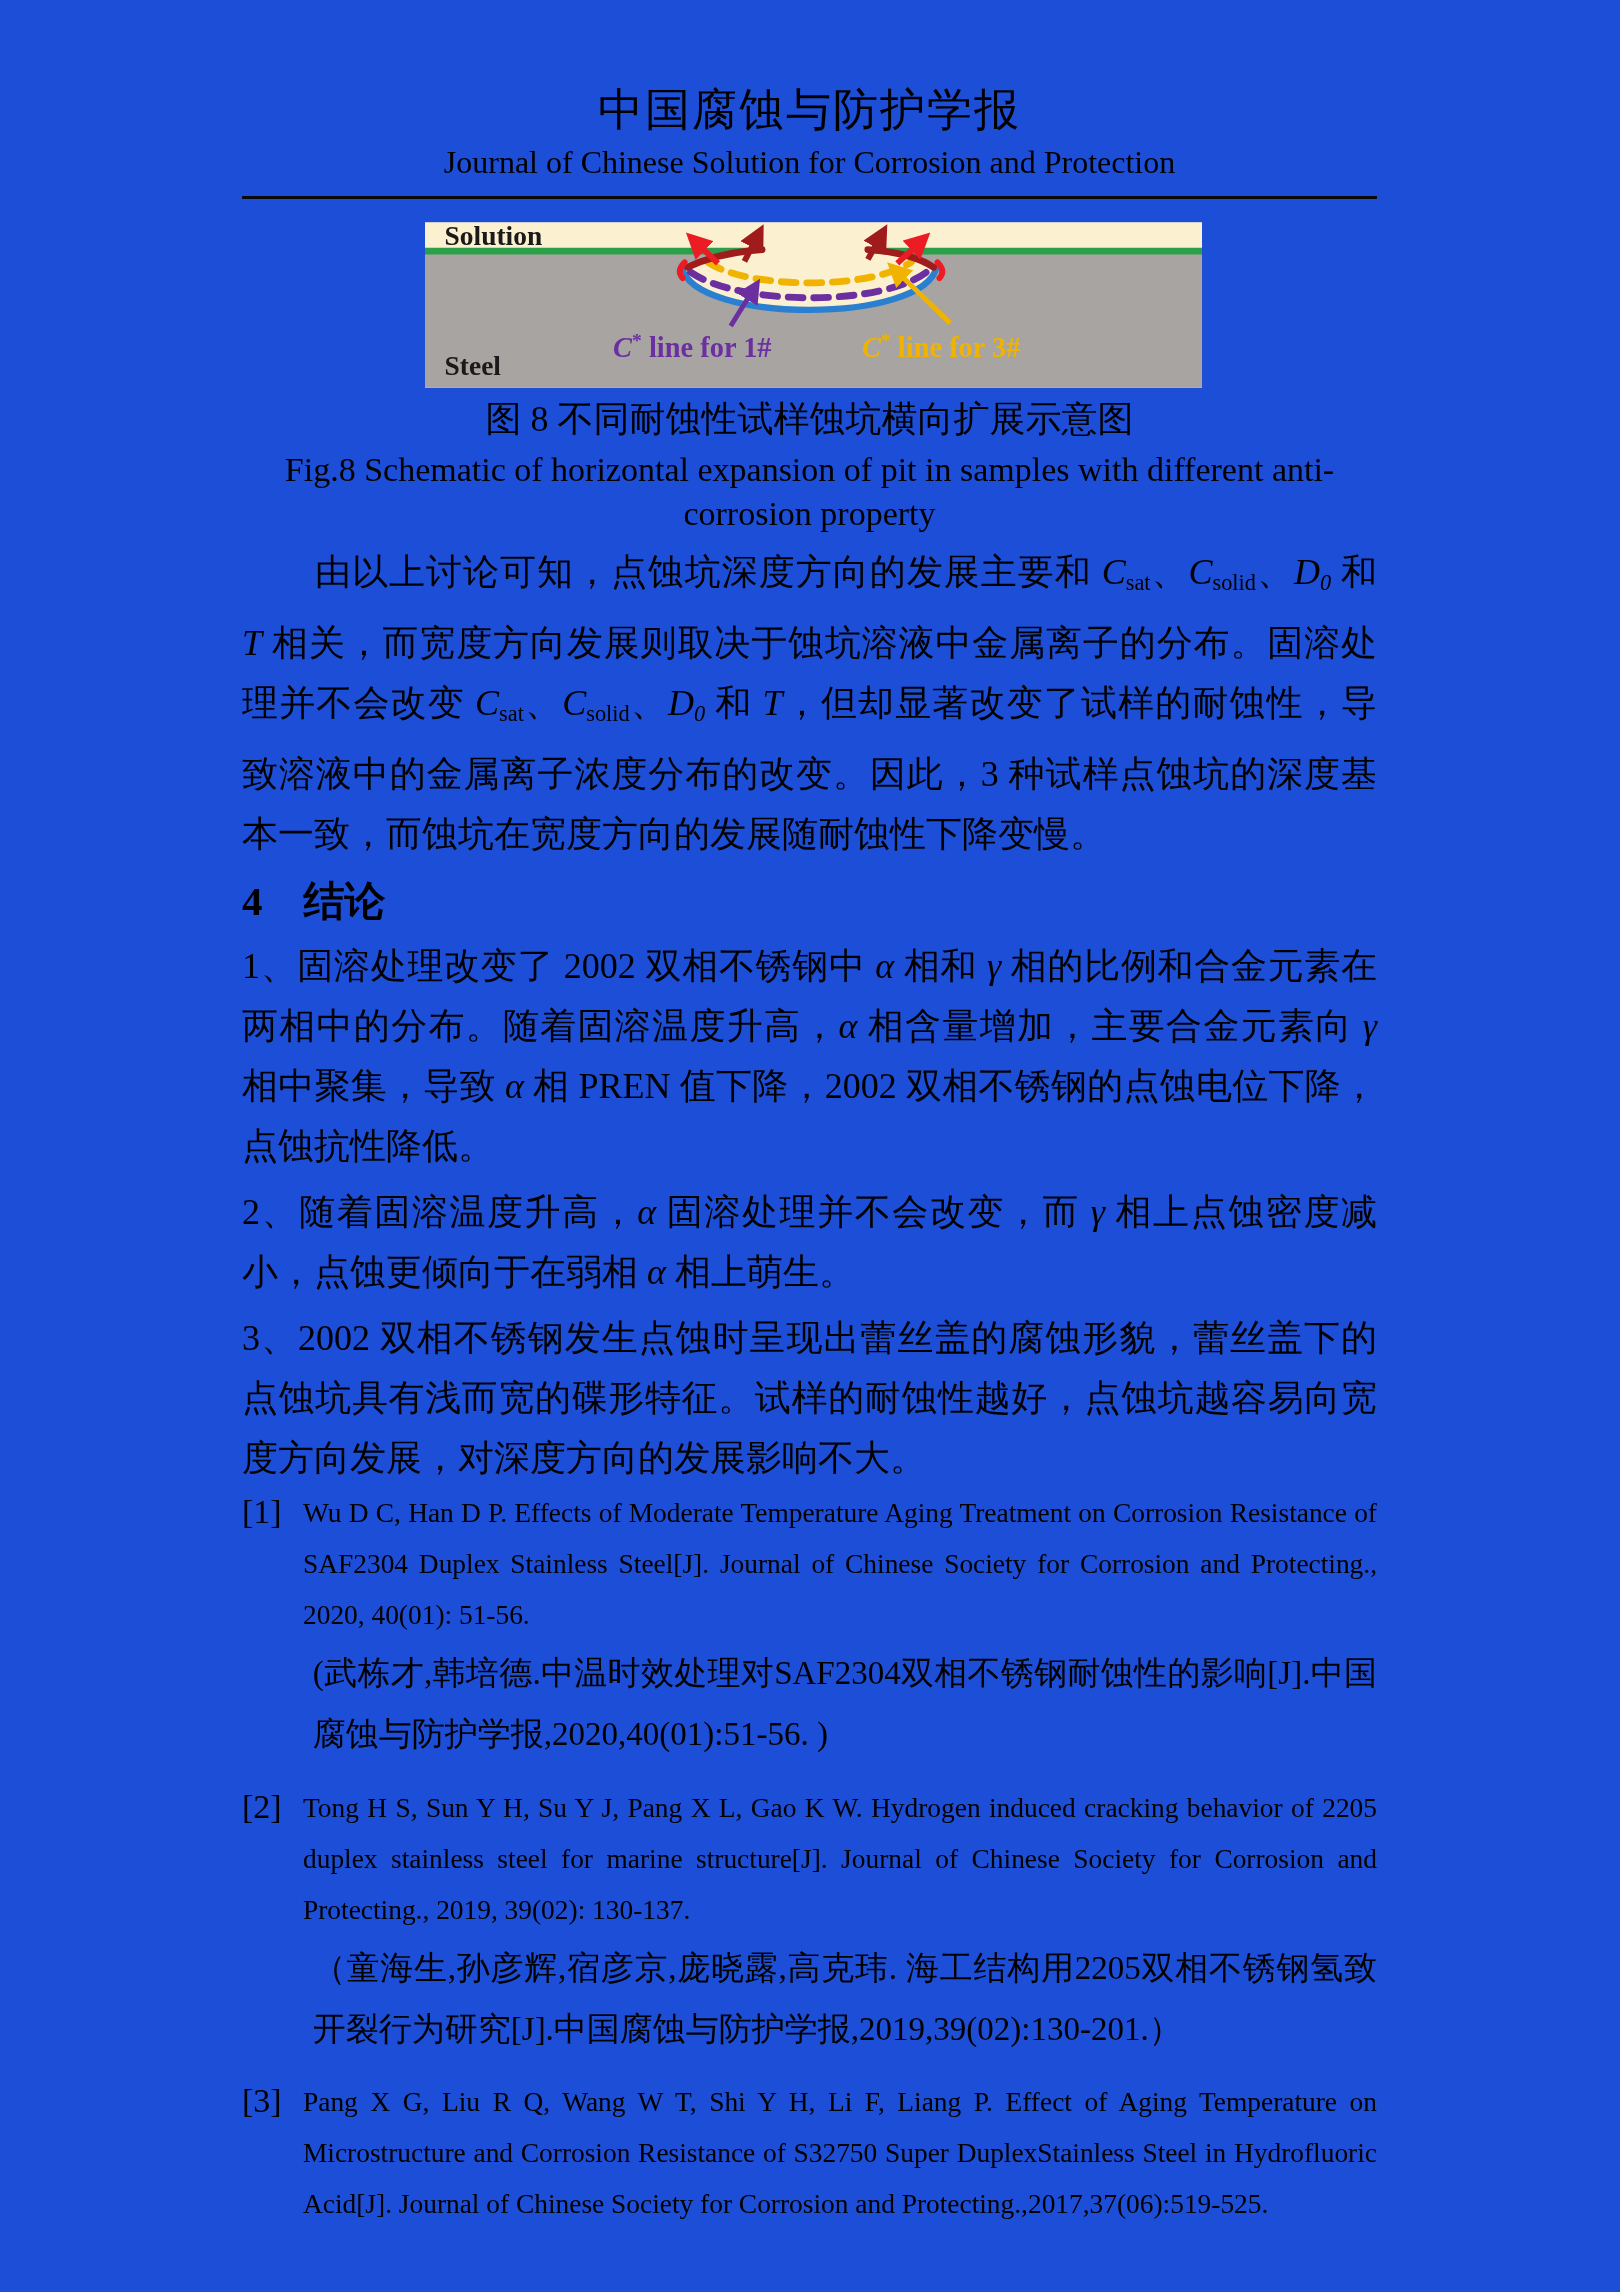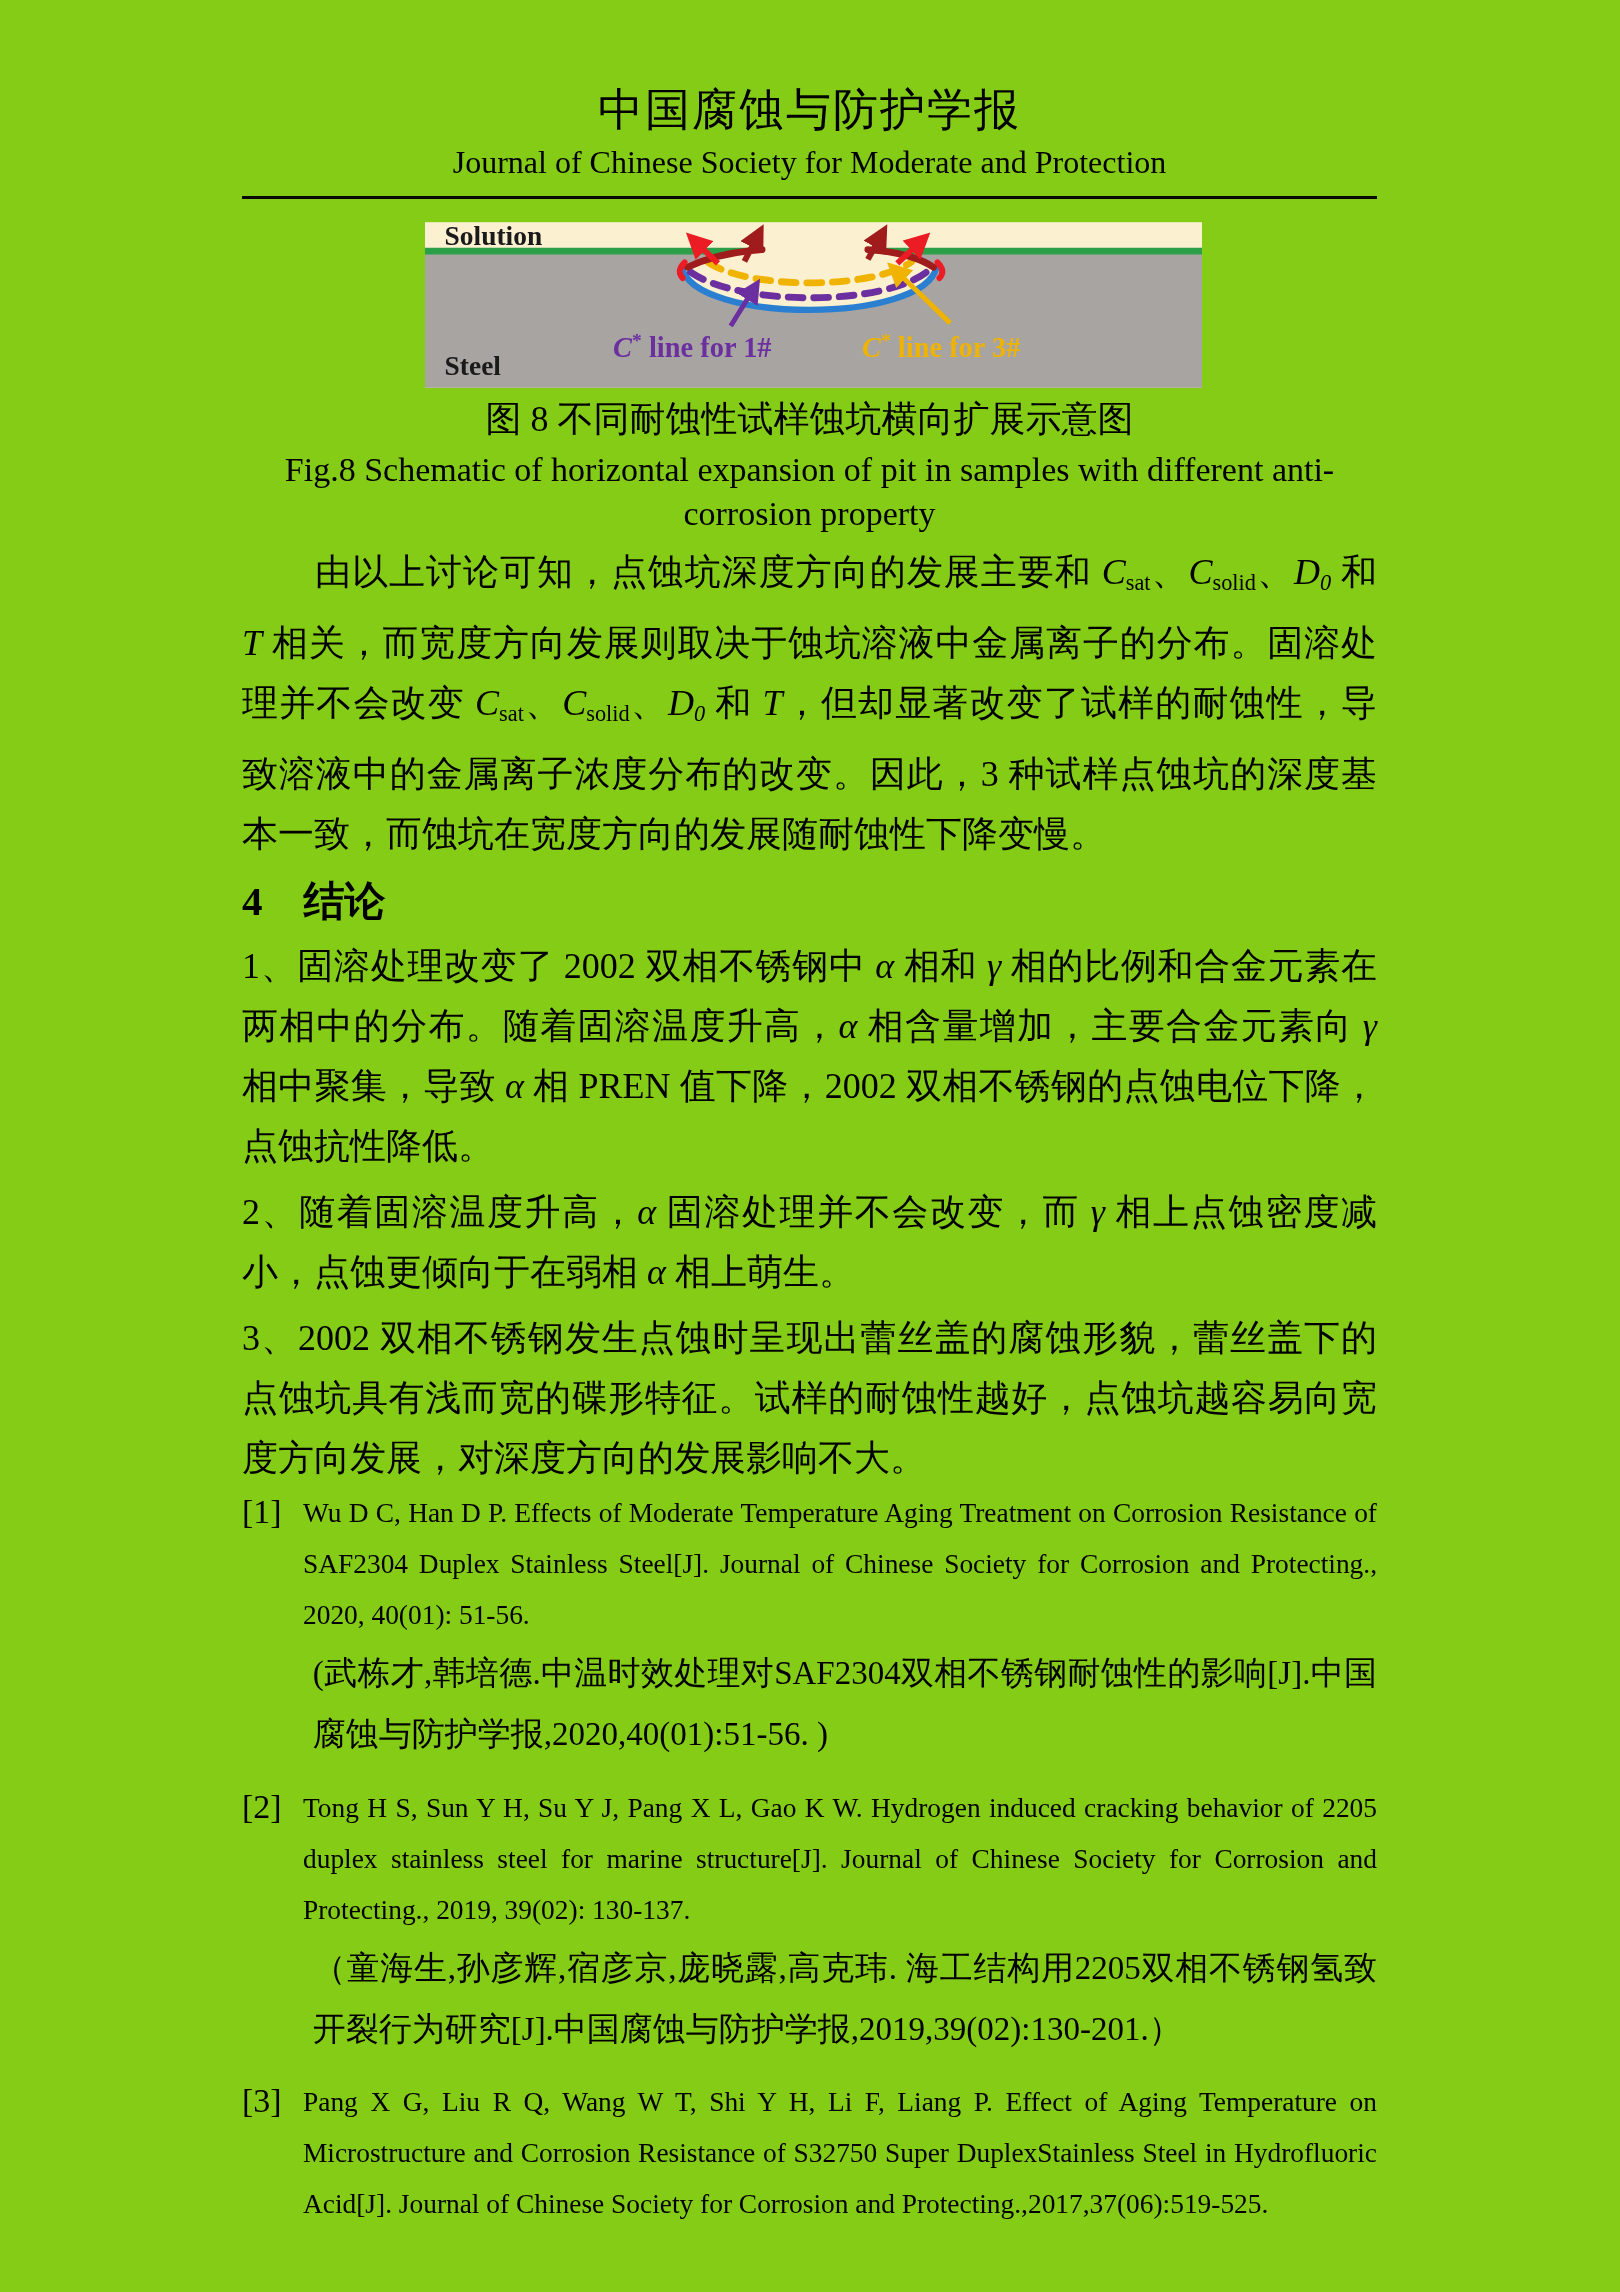--- a/index.html
+++ b/index.html
@@ -1,18 +1,18 @@
 <!DOCTYPE html>
 <html lang="zh"><head>
 <meta charset="utf-8">
 <style>
   html,body { margin:0; padding:0; background:#e8e8e8; }
   .page {
     position:relative; width:1620px; height:2293px; margin:0 auto;
-    background:#84cc16; overflow:hidden;
+    background:#1d4ed8; overflow:hidden;
     font-family:"Liberation Serif","DejaVu Serif",serif; color:#000;
   }
   .content { width:1135px; margin:0 243px 0 242px; padding-top:82px; }
 
   .journal-zh { text-align:center; font-size:45px; line-height:1.25; letter-spacing:2px; }
   .journal-en { text-align:center; font-size:32px; line-height:1.25; margin-top:3.9px; }
   .rule { border:0; border-top:3.9px solid #0a0a0a; margin:13.7px 0 0 0; }
 
   .fig-wrap { margin:23.5px 0 0 183px; width:777px; height:130px; }
   .fig-wrap svg { display:block; }
@@ -39,21 +39,21 @@
   .seg-sub { font-size:0.62em; vertical-align:-0.25em; }
   .seg-isub { font-style:italic; font-size:0.62em; vertical-align:-0.25em; }
 </style>
 </head>
 <body>
 
 <div class="page">
   <div class="content">
 
     <div class="journal-zh">中国腐蚀与防护学报</div>
-    <div class="journal-en">Journal of Chinese Society for Moderate and Protection</div>
+    <div class="journal-en">Journal of Chinese Solution for Corrosion and Protection</div>
     <hr class="rule">
 
     <div class="fig-wrap">
       <svg width="777" height="166" viewBox="0 0 793 169">
         <defs>
           <marker id="ar-red" viewBox="0 0 10 10" refX="7" refY="5" markerWidth="4.4" markerHeight="4.4" orient="auto-start-reverse">
             <path d="M0,0 L10,5 L0,10 z" fill="#ec1c24"></path>
           </marker>
           <marker id="ar-dark" viewBox="0 0 10 10" refX="7" refY="5" markerWidth="4.4" markerHeight="4.4" orient="auto-start-reverse">
             <path d="M0,0 L10,5 L0,10 z" fill="#a01c1c"></path>

